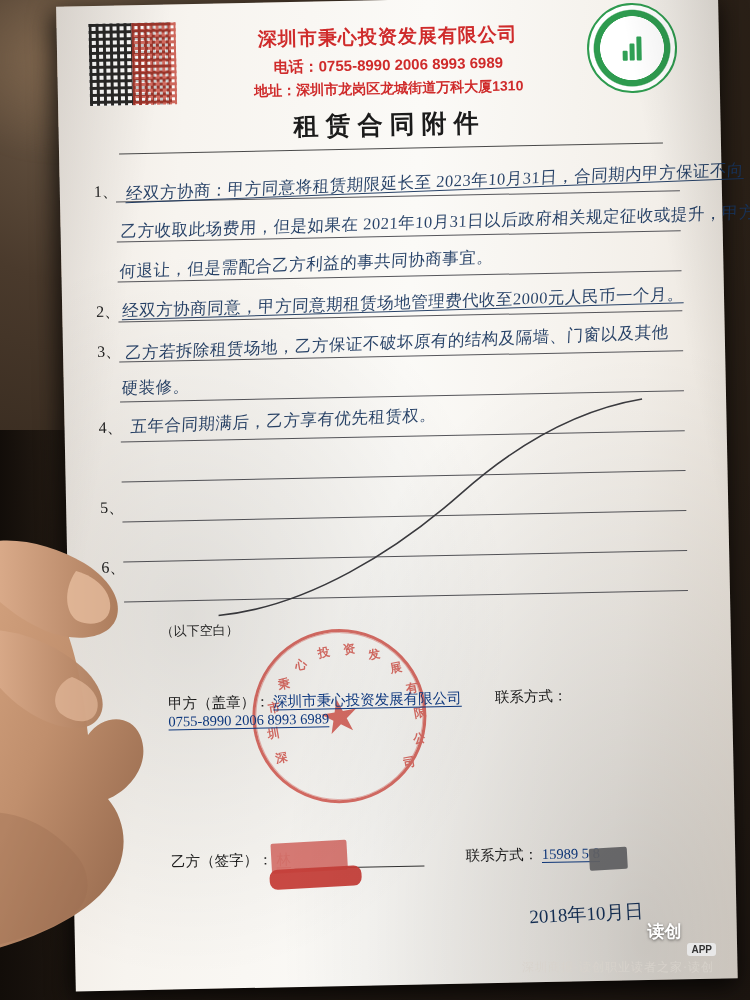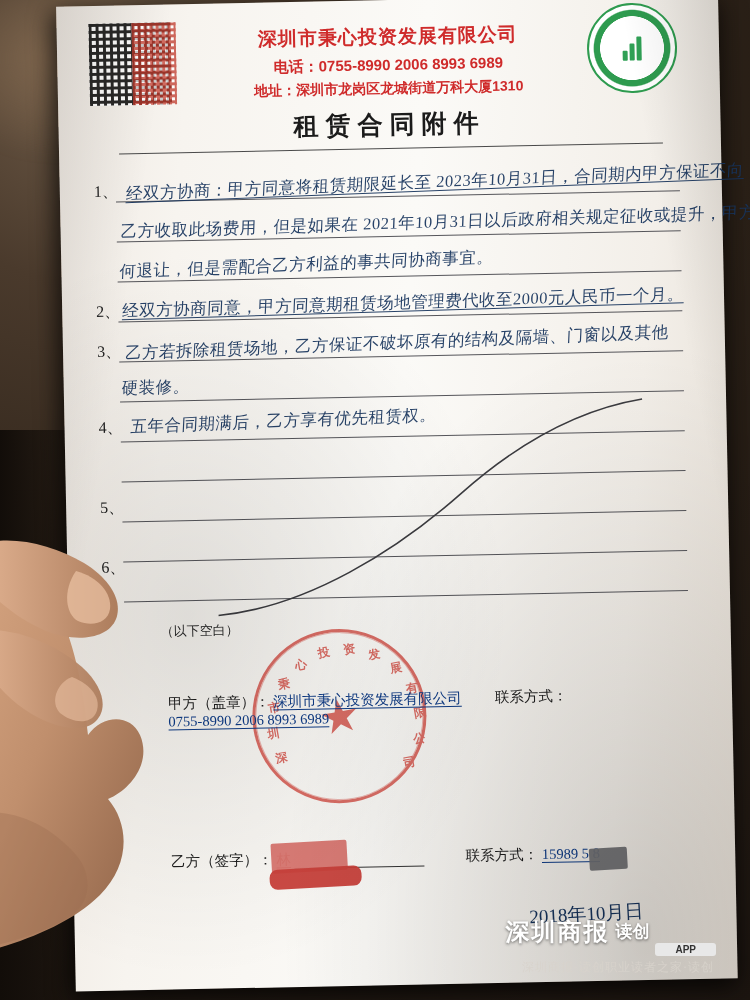--- a/index.html
+++ b/index.html
@@ -176,21 +176,21 @@
     font-size:24px;font-weight:bold;letter-spacing:2px;
     text-shadow:0 1px 3px rgba(0,0,0,.55);
     font-family:"Liberation Serif", serif;
   }
   .watermark .wm-sub{
     font-size:17px;font-weight:bold;
     text-shadow:0 1px 3px rgba(0,0,0,.55);
     font-family:"Liberation Serif", serif;
   }
   .watermark .wm-app{
-    font-size:10px;background:#e8e8e8;color:#333;border-radius:3px;padding:1px 20px;font-weight:bold;margin-top:36px;
+    font-size:10px;background:#e8e8e8;color:#333;border-radius:3px;padding:1px 4px;font-weight:bold;margin-top:36px;
   }
   .wm-line2{
     position:absolute;right:36px;bottom:24px;color:#d8d3cc;font-size:12px;letter-spacing:1px;
     font-family:"Liberation Serif", serif;opacity:.85;
   }
 
   
   .hand{
     position:absolute;left:-20px;top:395px;width:250px;height:560px;
     pointer-events:none;
@@ -333,18 +333,17 @@
     <path d="M96 176 C 118 182, 132 198, 130 214 C 128 228, 112 232, 98 226
              C 86 220, 82 196, 96 176 Z" fill="#e9c0a1" opacity=".75"></path>
     <path d="M92 282 C 112 290, 122 304, 116 318 C 110 330, 92 328, 80 318
              C 70 308, 76 288, 92 282 Z" fill="#e9c0a1" opacity=".6"></path>
 
     <path d="M-10 420 C 30 410, 70 430, 96 460 C 112 478, 112 506, 92 520
              C 60 542, 10 552, -10 556 Z" fill="#9a6c4f" opacity=".35"></path>
   </svg>
 
   <div class="watermark">
-    <span class="wm-main">深圳商报</span>
     <span class="wm-sub">读创</span>
     <span class="wm-app">APP</span>
   </div>
   <div class="wm-line2">深圳商报·读创职业读者之家·读创</div>
 </div>
 
 </body></html>

